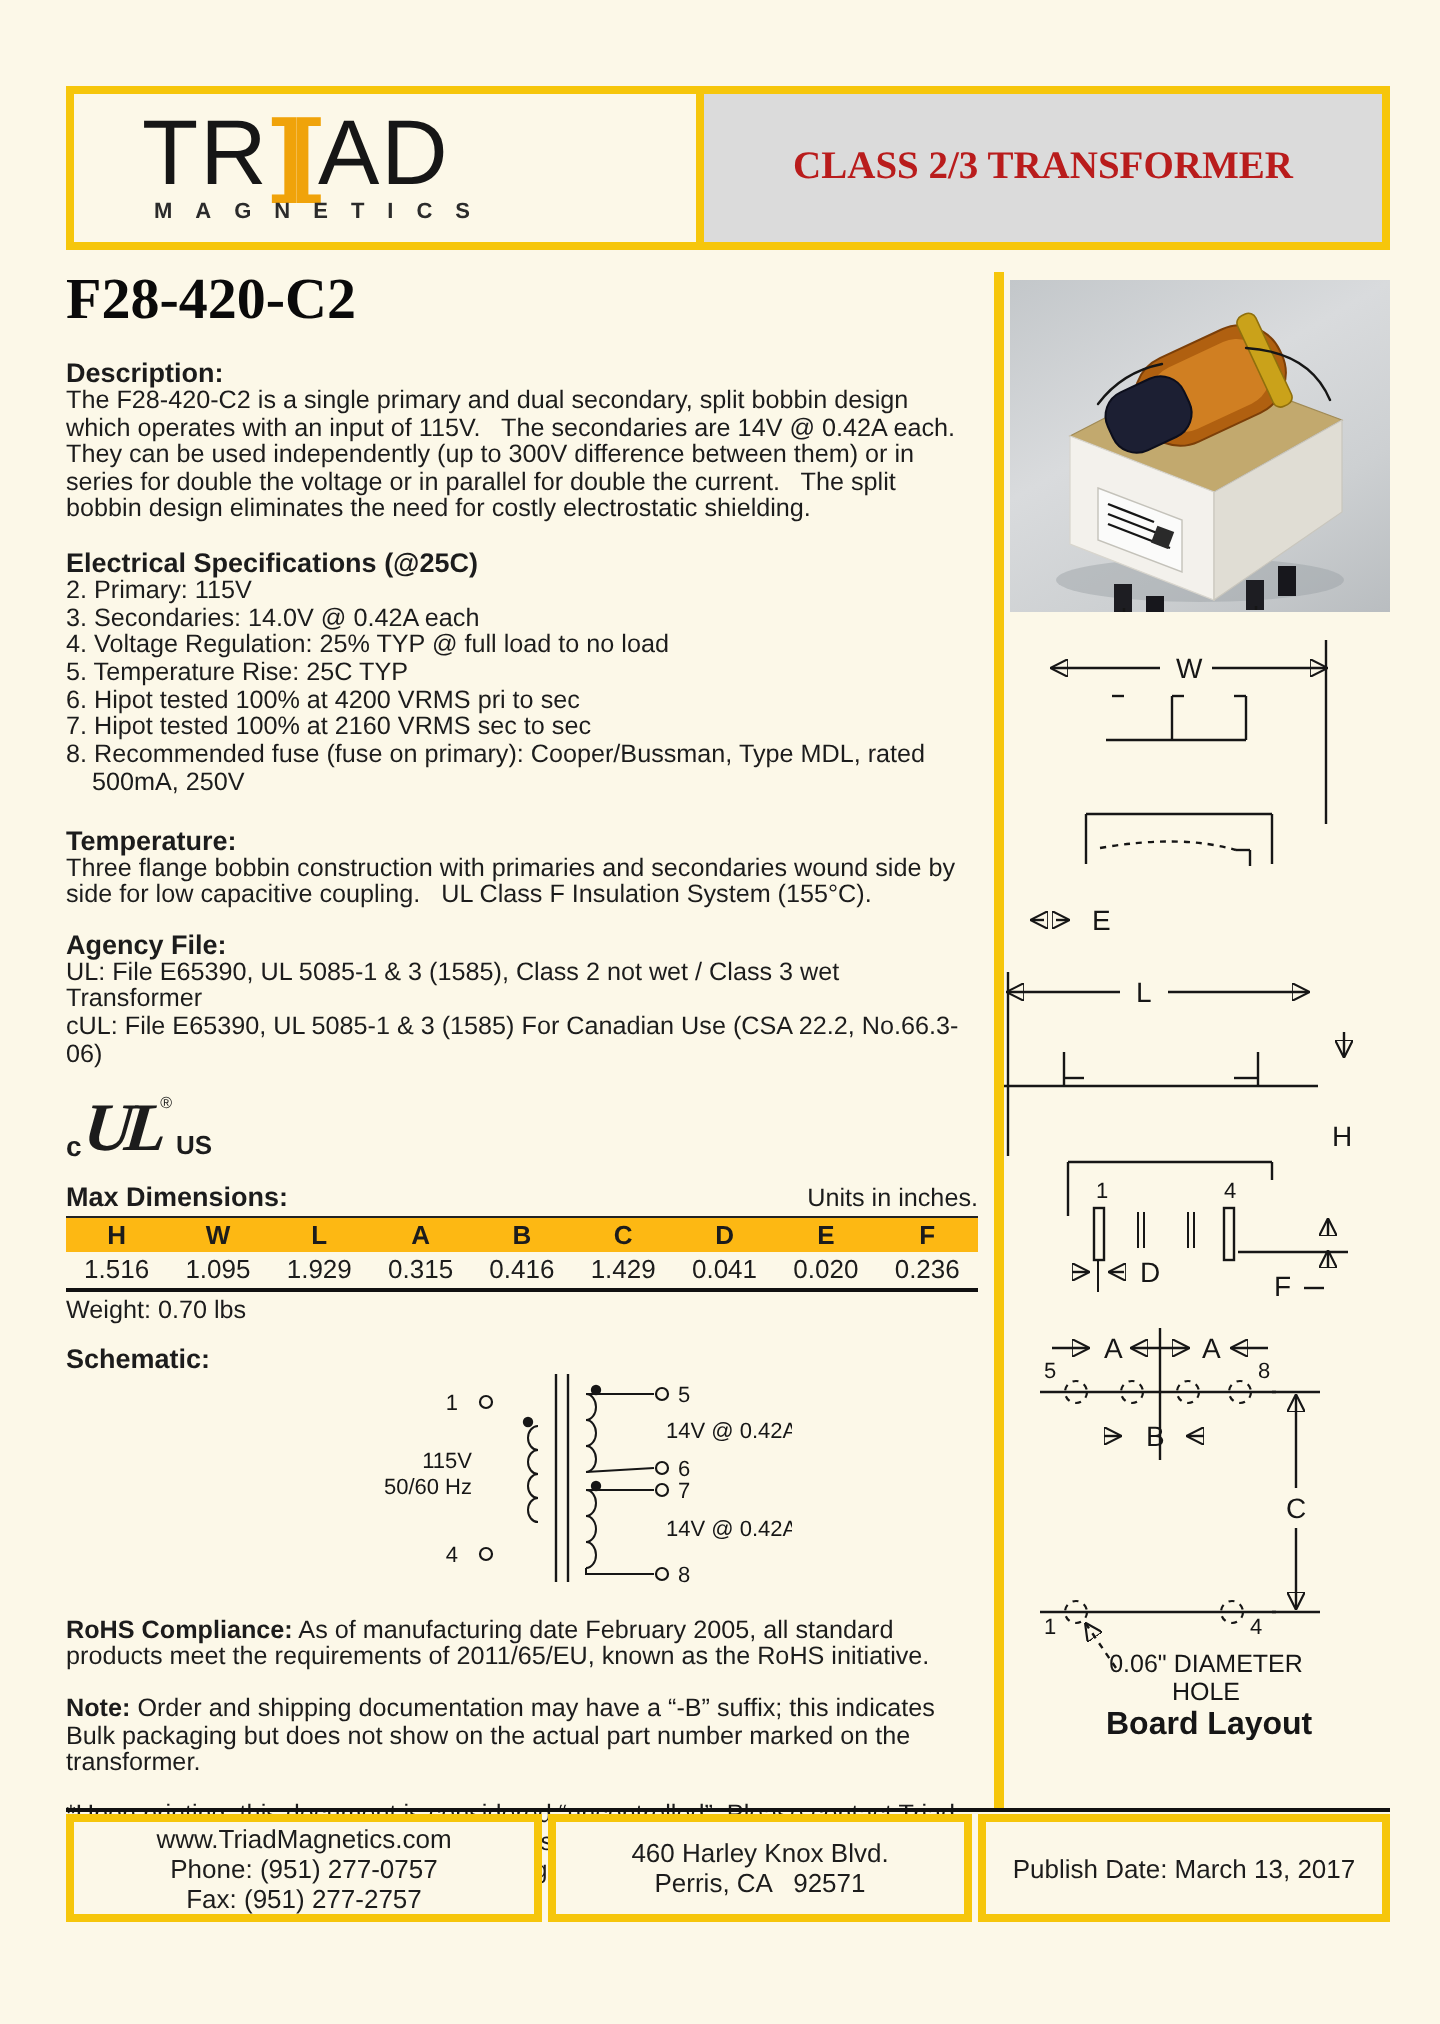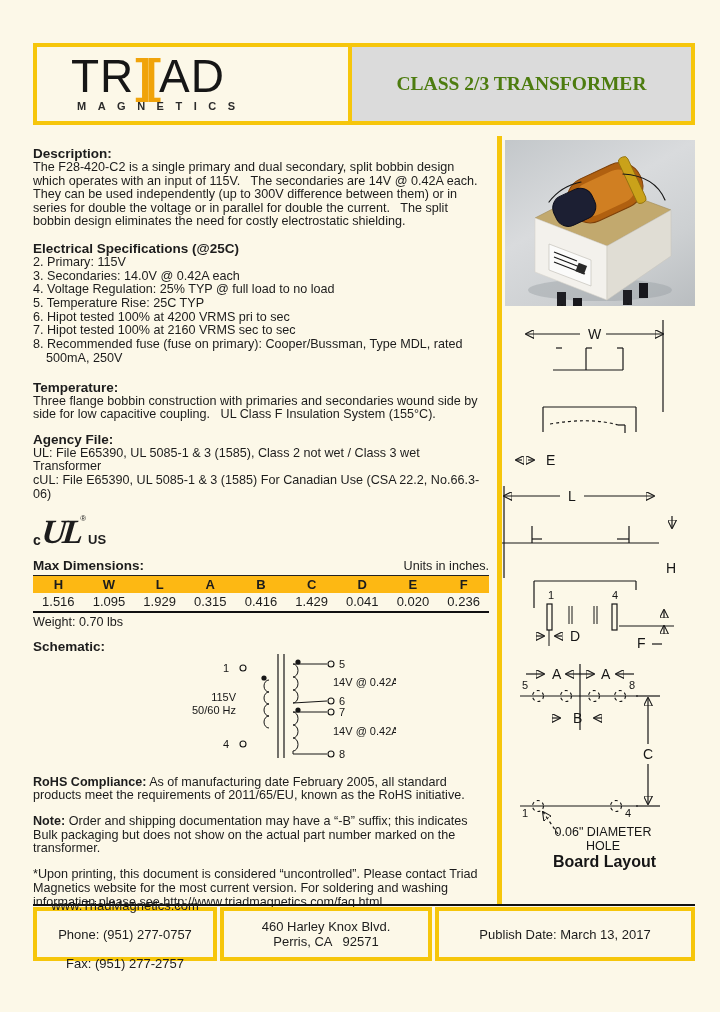--- a/index.html
+++ b/index.html
@@ -8,21 +8,21 @@
 
   
   .header { position:absolute; left:33px; top:43px; width:662px; height:82px;
             border:4px solid #f6c60b; display:flex; background:#fcf8e8; }
   .header-left { width:311px; position:relative; padding-top:6px; }
   .logo-line { font-size:46px; letter-spacing:1px; color:#161616; line-height:46px; padding-left:34px; }
   .brand-i { color:#f0a30a; letter-spacing:-5px; margin:0 3px 0 1px; font-weight:bold; }
   .logo-sub { font-size:11px; font-weight:bold; letter-spacing:11.5px; color:#2b2b2b; padding-left:40px; margin-top:1px; }
   .header-right { flex:1; background:#dbdbdb; border-left:4px solid #f6c60b;
                   display:flex; align-items:center; justify-content:center; }
-  .doc-title { font-family:"Liberation Serif", serif; font-weight:bold; font-size:19.5px; color:#4d7c0f; }
+  .doc-title { font-family:"Liberation Serif", serif; font-weight:bold; font-size:19.5px; color:#b91c1c; }
 
   
   .main { position:absolute; left:33px; top:134px; width:456px; }
   .part-number { font-family:"Liberation Serif", serif; font-weight:bold; font-size:29px; color:#0a0a0a; }
   .sec-heading { font-size:13.5px; font-weight:bold; }
   .body-text { font-size:12.6px; line-height:13.6px; white-space:pre-wrap; }
   .mt12 { margin-top:12px; } .mt10 { margin-top:10px; } .mt14 { margin-top:14px; }
   .spec-list { font-size:12.6px; line-height:13.7px; }
   .spec-item { padding-left:13px; text-indent:-13px; }
   .agency-line { font-size:12.6px; line-height:13.7px; }
@@ -64,21 +64,21 @@
   .diagram { position:absolute; }
   #diagram-top { left:508px; top:312px; }
   #diagram-side { left:494px; top:478px; }
   #diagram-board { left:498px; top:658px; }
 
   
   .footer-line { position:absolute; left:33px; top:904px; width:662px; height:2px; background:#111; }
   .footer { position:absolute; left:33px; top:907px; width:662px; height:54px; display:flex; gap:3px; }
   .footer-cell { border:4px solid #f6c60b; display:flex; flex-direction:column; align-items:center;
                  justify-content:center; font-size:13px; line-height:15px; background:#fcf8e8; }
-  .fc1 { width:184px;gap:14px; } .fc2 { width:212px; } .fc3 { flex:1; }
+  .fc1 { width:238px; } .fc2 { width:212px; } .fc3 { flex:1; }
   .ws-pre { white-space:pre; }
 </style>
 </head>
 <body>
 
 <svg width="0" height="0" style="position:absolute" aria-hidden="true">
   <defs>
     <marker id="arr" viewBox="0 0 10 10" refX="9" refY="5" markerWidth="7.5" markerHeight="7.5" orient="auto-start-reverse">
       <path d="M0,0 L10,5 L0,10 z" fill="#161616" stroke="none"></path>
     </marker>
@@ -91,20 +91,21 @@
     <div class="header-left">
       <div class="logo-line"><span>TR</span><span class="brand-i">][</span><span>AD</span></div>
       <div class="logo-sub">MAGNETICS</div>
     </div>
     <div class="header-right">
       <div class="doc-title">CLASS 2/3 TRANSFORMER</div>
     </div>
   </div>
 
   <div class="main">
+    <div class="part-number">F28-420-C2</div>
 
     <div class="sec-heading mt12">Description:</div>
     <div class="body-text">The F28-420-C2 is a single primary and dual secondary, split bobbin design which operates with an input of 115V.   The secondaries are 14V @ 0.42A each.   They can be used independently (up to 300V difference between them) or in series for double the voltage or in parallel for double the current.   The split bobbin design eliminates the need for costly electrostatic shielding.</div>
 
     <div class="sec-heading mt12">Electrical Specifications (@25C)</div>
     <div class="spec-list">
       <div class="spec-item">2. Primary: 115V</div>
       <div class="spec-item">3. Secondaries: 14.0V @ 0.42A each</div>
       <div class="spec-item">4. Voltage Regulation: 25% TYP @ full load to no load</div>
       <div class="spec-item">5. Temperature Rise: 25C TYP</div>

